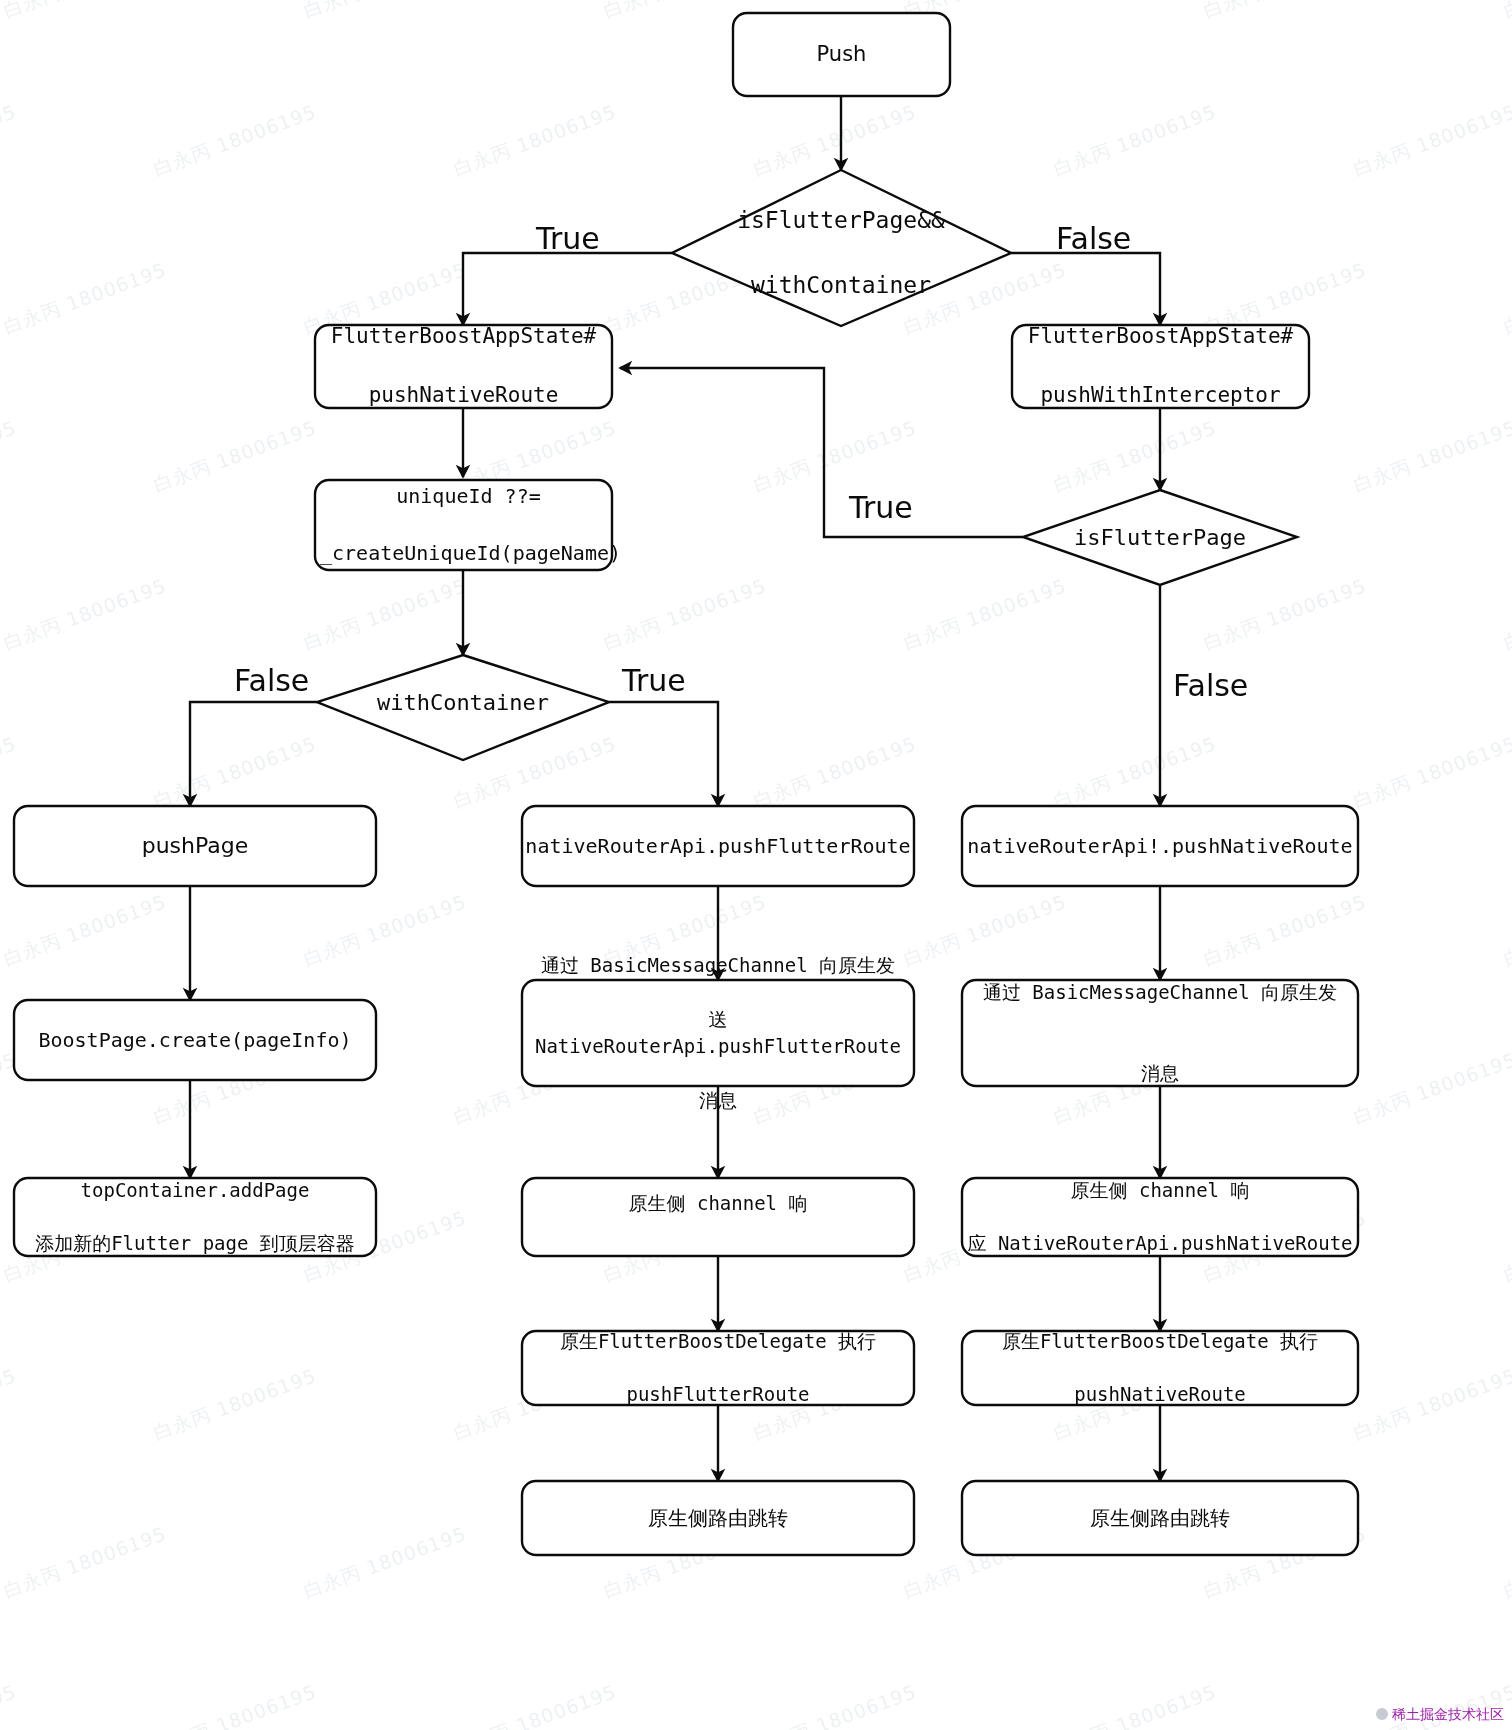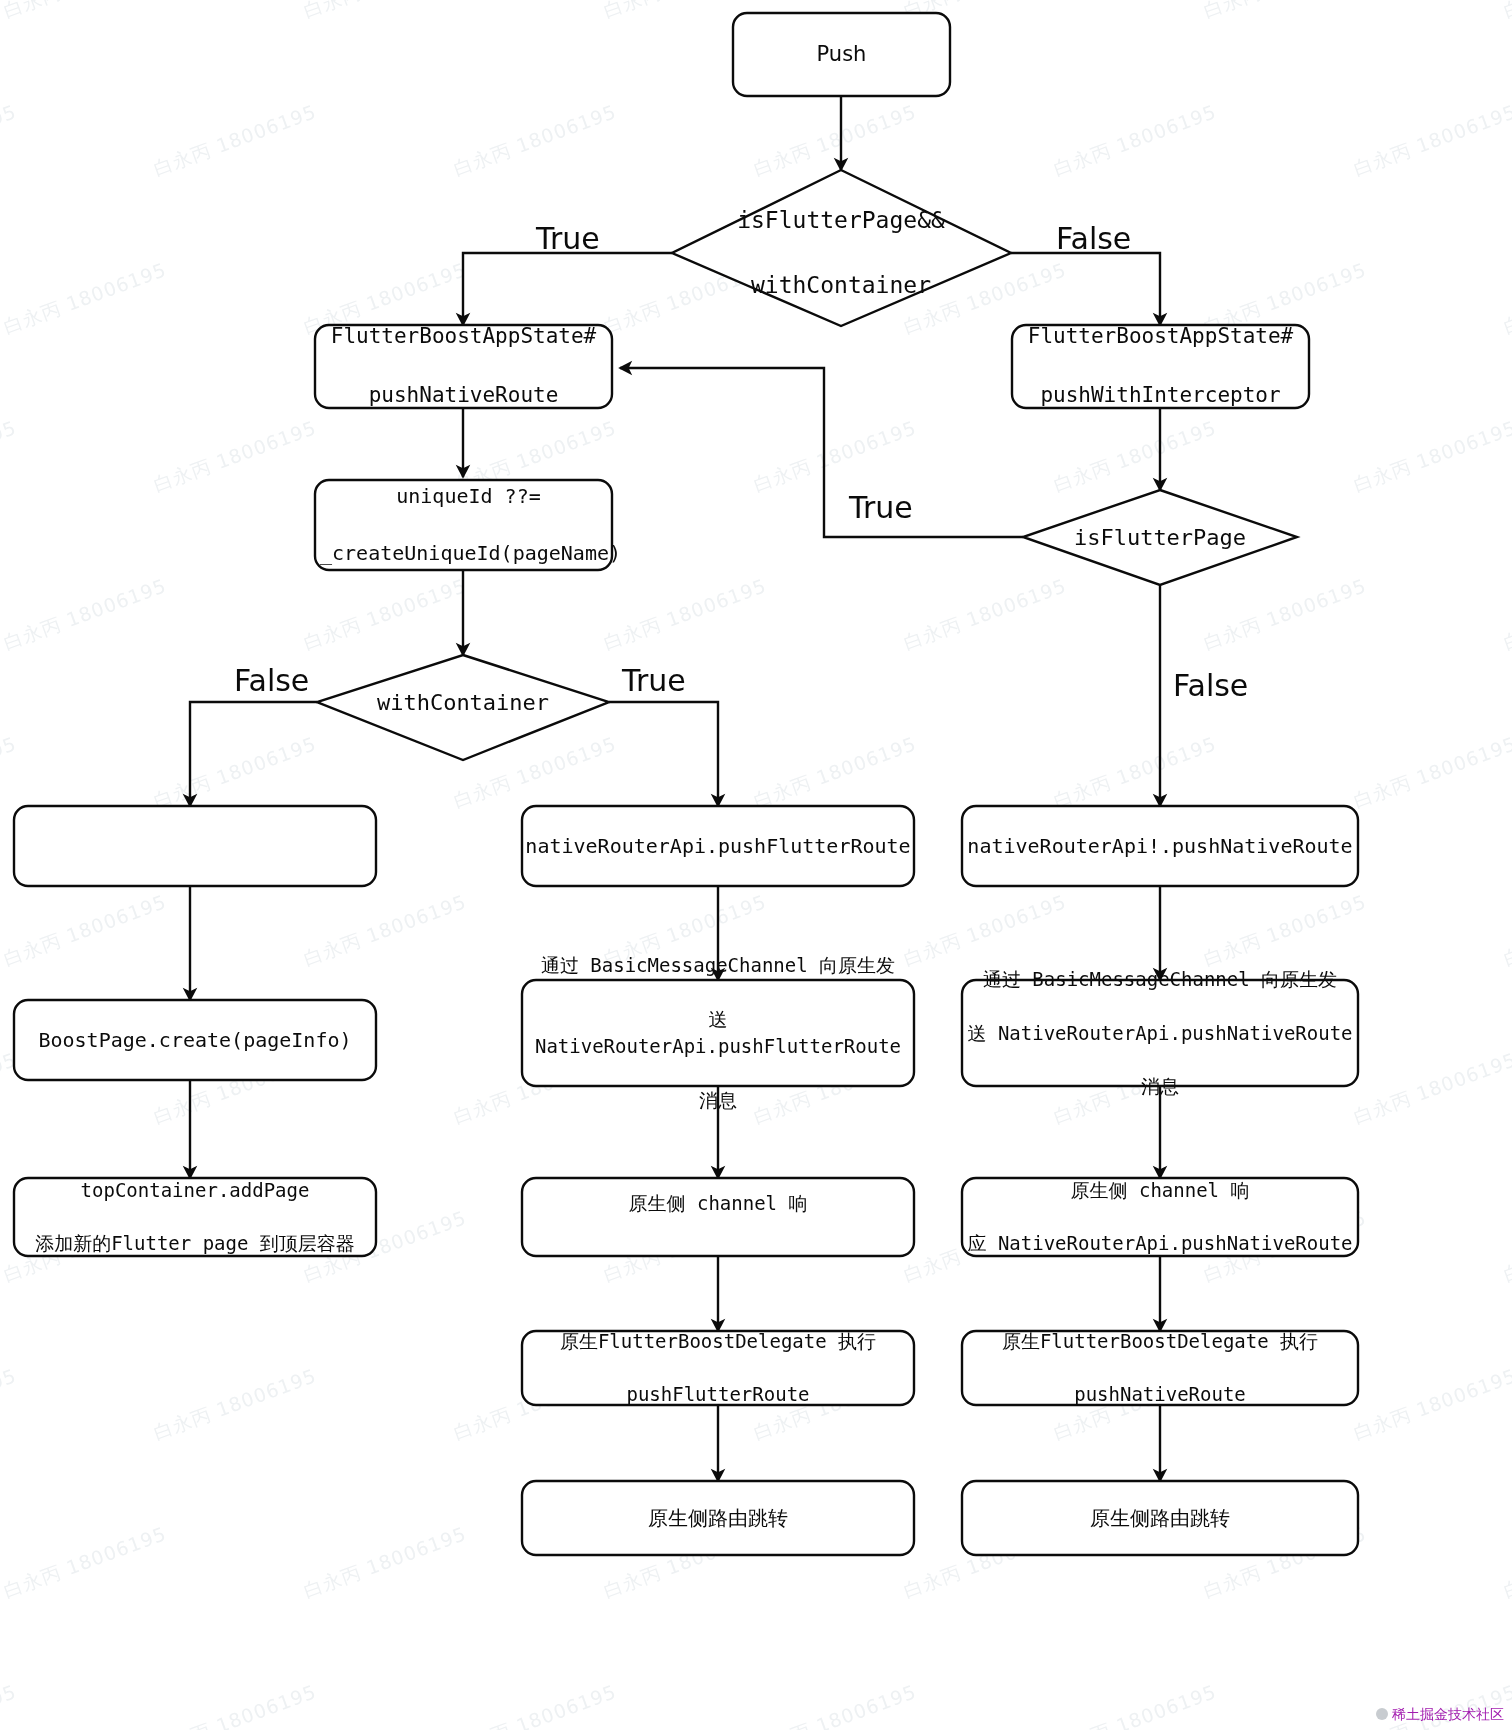--- a/index.html
+++ b/index.html
@@ -200,20 +200,23 @@
   </div>
 
   <div class="node-text mono" style="left:1023px;top:490px;width:274px;height:95px;font-size:22px;">
     <span>isFlutterPage</span>
   </div>
 
   <div class="node-text mono" style="left:317px;top:655px;width:292px;height:95px;font-size:22px;">
     <span>withContainer</span>
   </div>
 
+  <div class="node-text sans" style="left:14px;top:806px;width:362px;height:80px;font-size:22px;">
+    <span>pushPage</span>
+  </div>
 
   <div class="node-text mono" style="left:962px;top:806px;width:396px;height:80px;font-size:20px;">
     <span>nativeRouterApi!.pushNativeRoute</span>
   </div>
 
   <div class="node-text mono" style="left:522px;top:806px;width:392px;height:80px;font-size:20px;">
     <span>nativeRouterApi.pushFlutterRoute</span>
   </div>
 
   <div class="node-text mono" style="left:14px;top:1000px;width:362px;height:80px;font-size:20px;">
@@ -224,21 +227,21 @@
     <span>
       <span>通过 BasicMessageChannel 向原生发</span><br>
       <span>送 NativeRouterApi.pushFlutterRoute</span><br>
       <span>消息</span>
     </span>
   </div>
 
   <div class="node-text mono" style="left:962px;top:980px;width:396px;height:106px;font-size:19px;">
     <span>
       <span>通过 BasicMessageChannel 向原生发</span><br>
-      <span>送 NativeRouterApi.pushNativeRoute</span><br>
+      <br>
       <span>消息</span>
     </span>
   </div>
 
   <div class="node-text mono" style="left:14px;top:1178px;width:362px;height:78px;font-size:19px;">
     <span>
       <span>topContainer.addPage</span><br>
       <span>添加新的Flutter page 到顶层容器</span>
     </span>
   </div>

